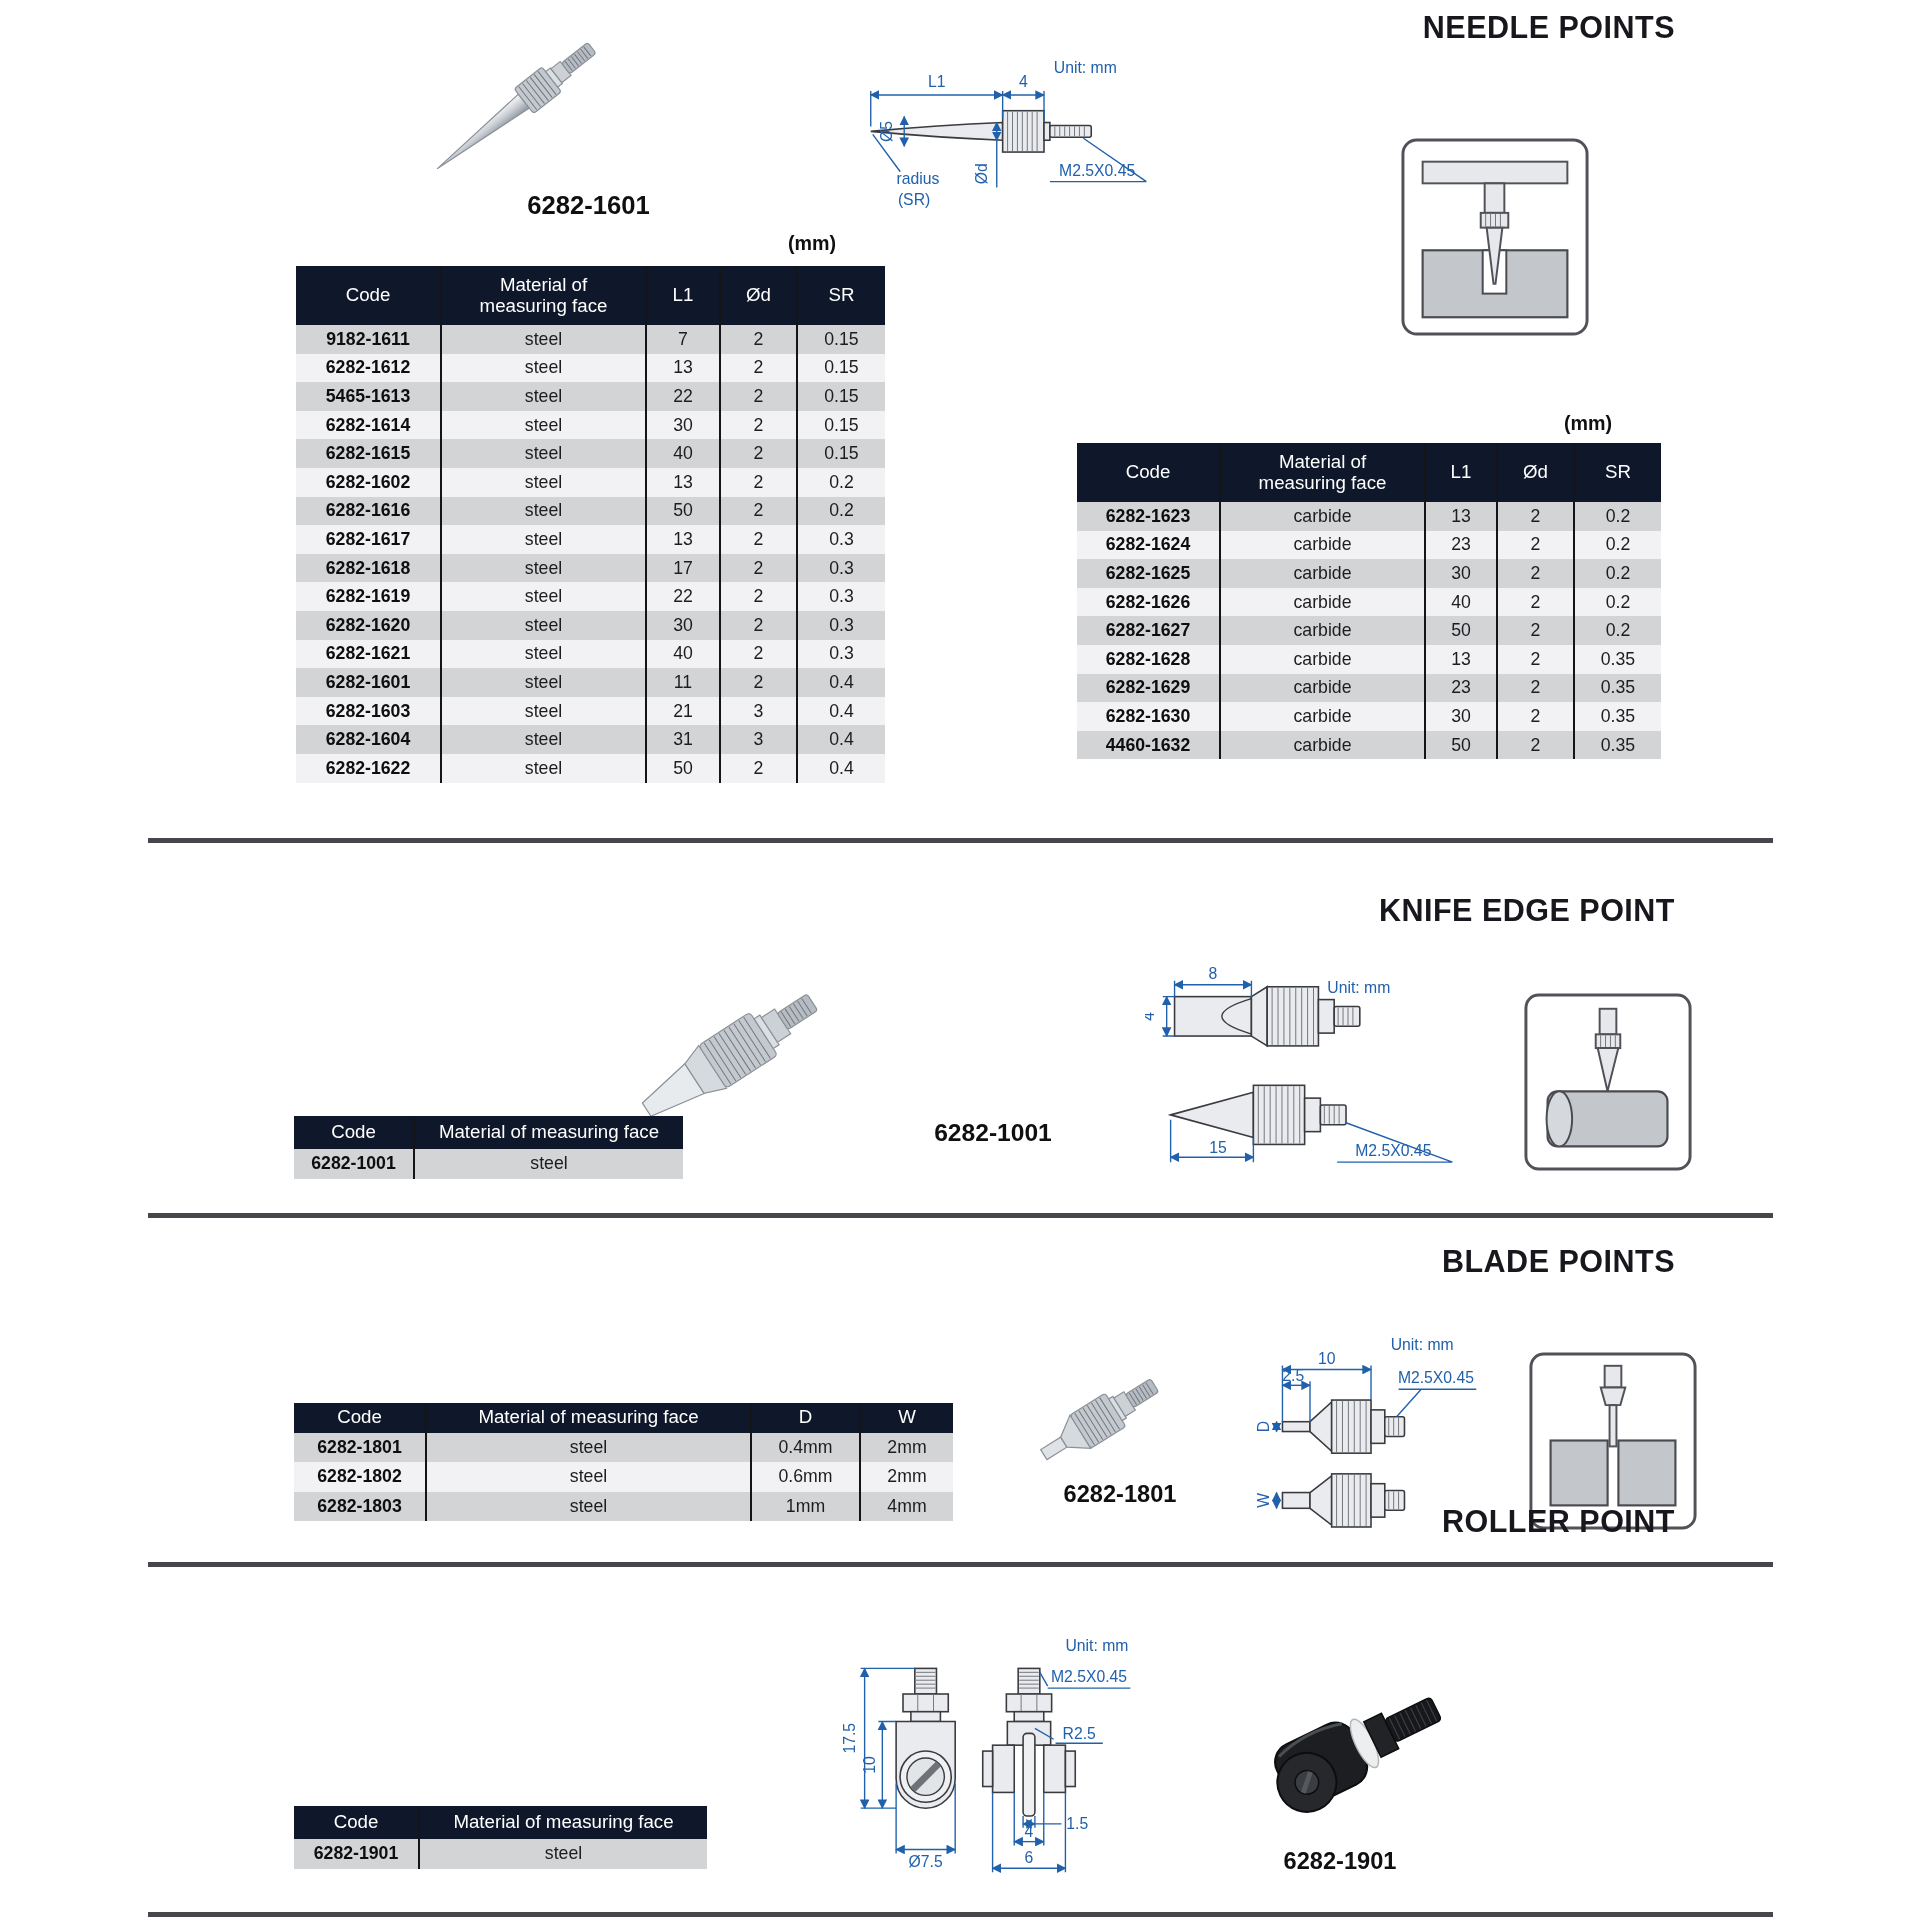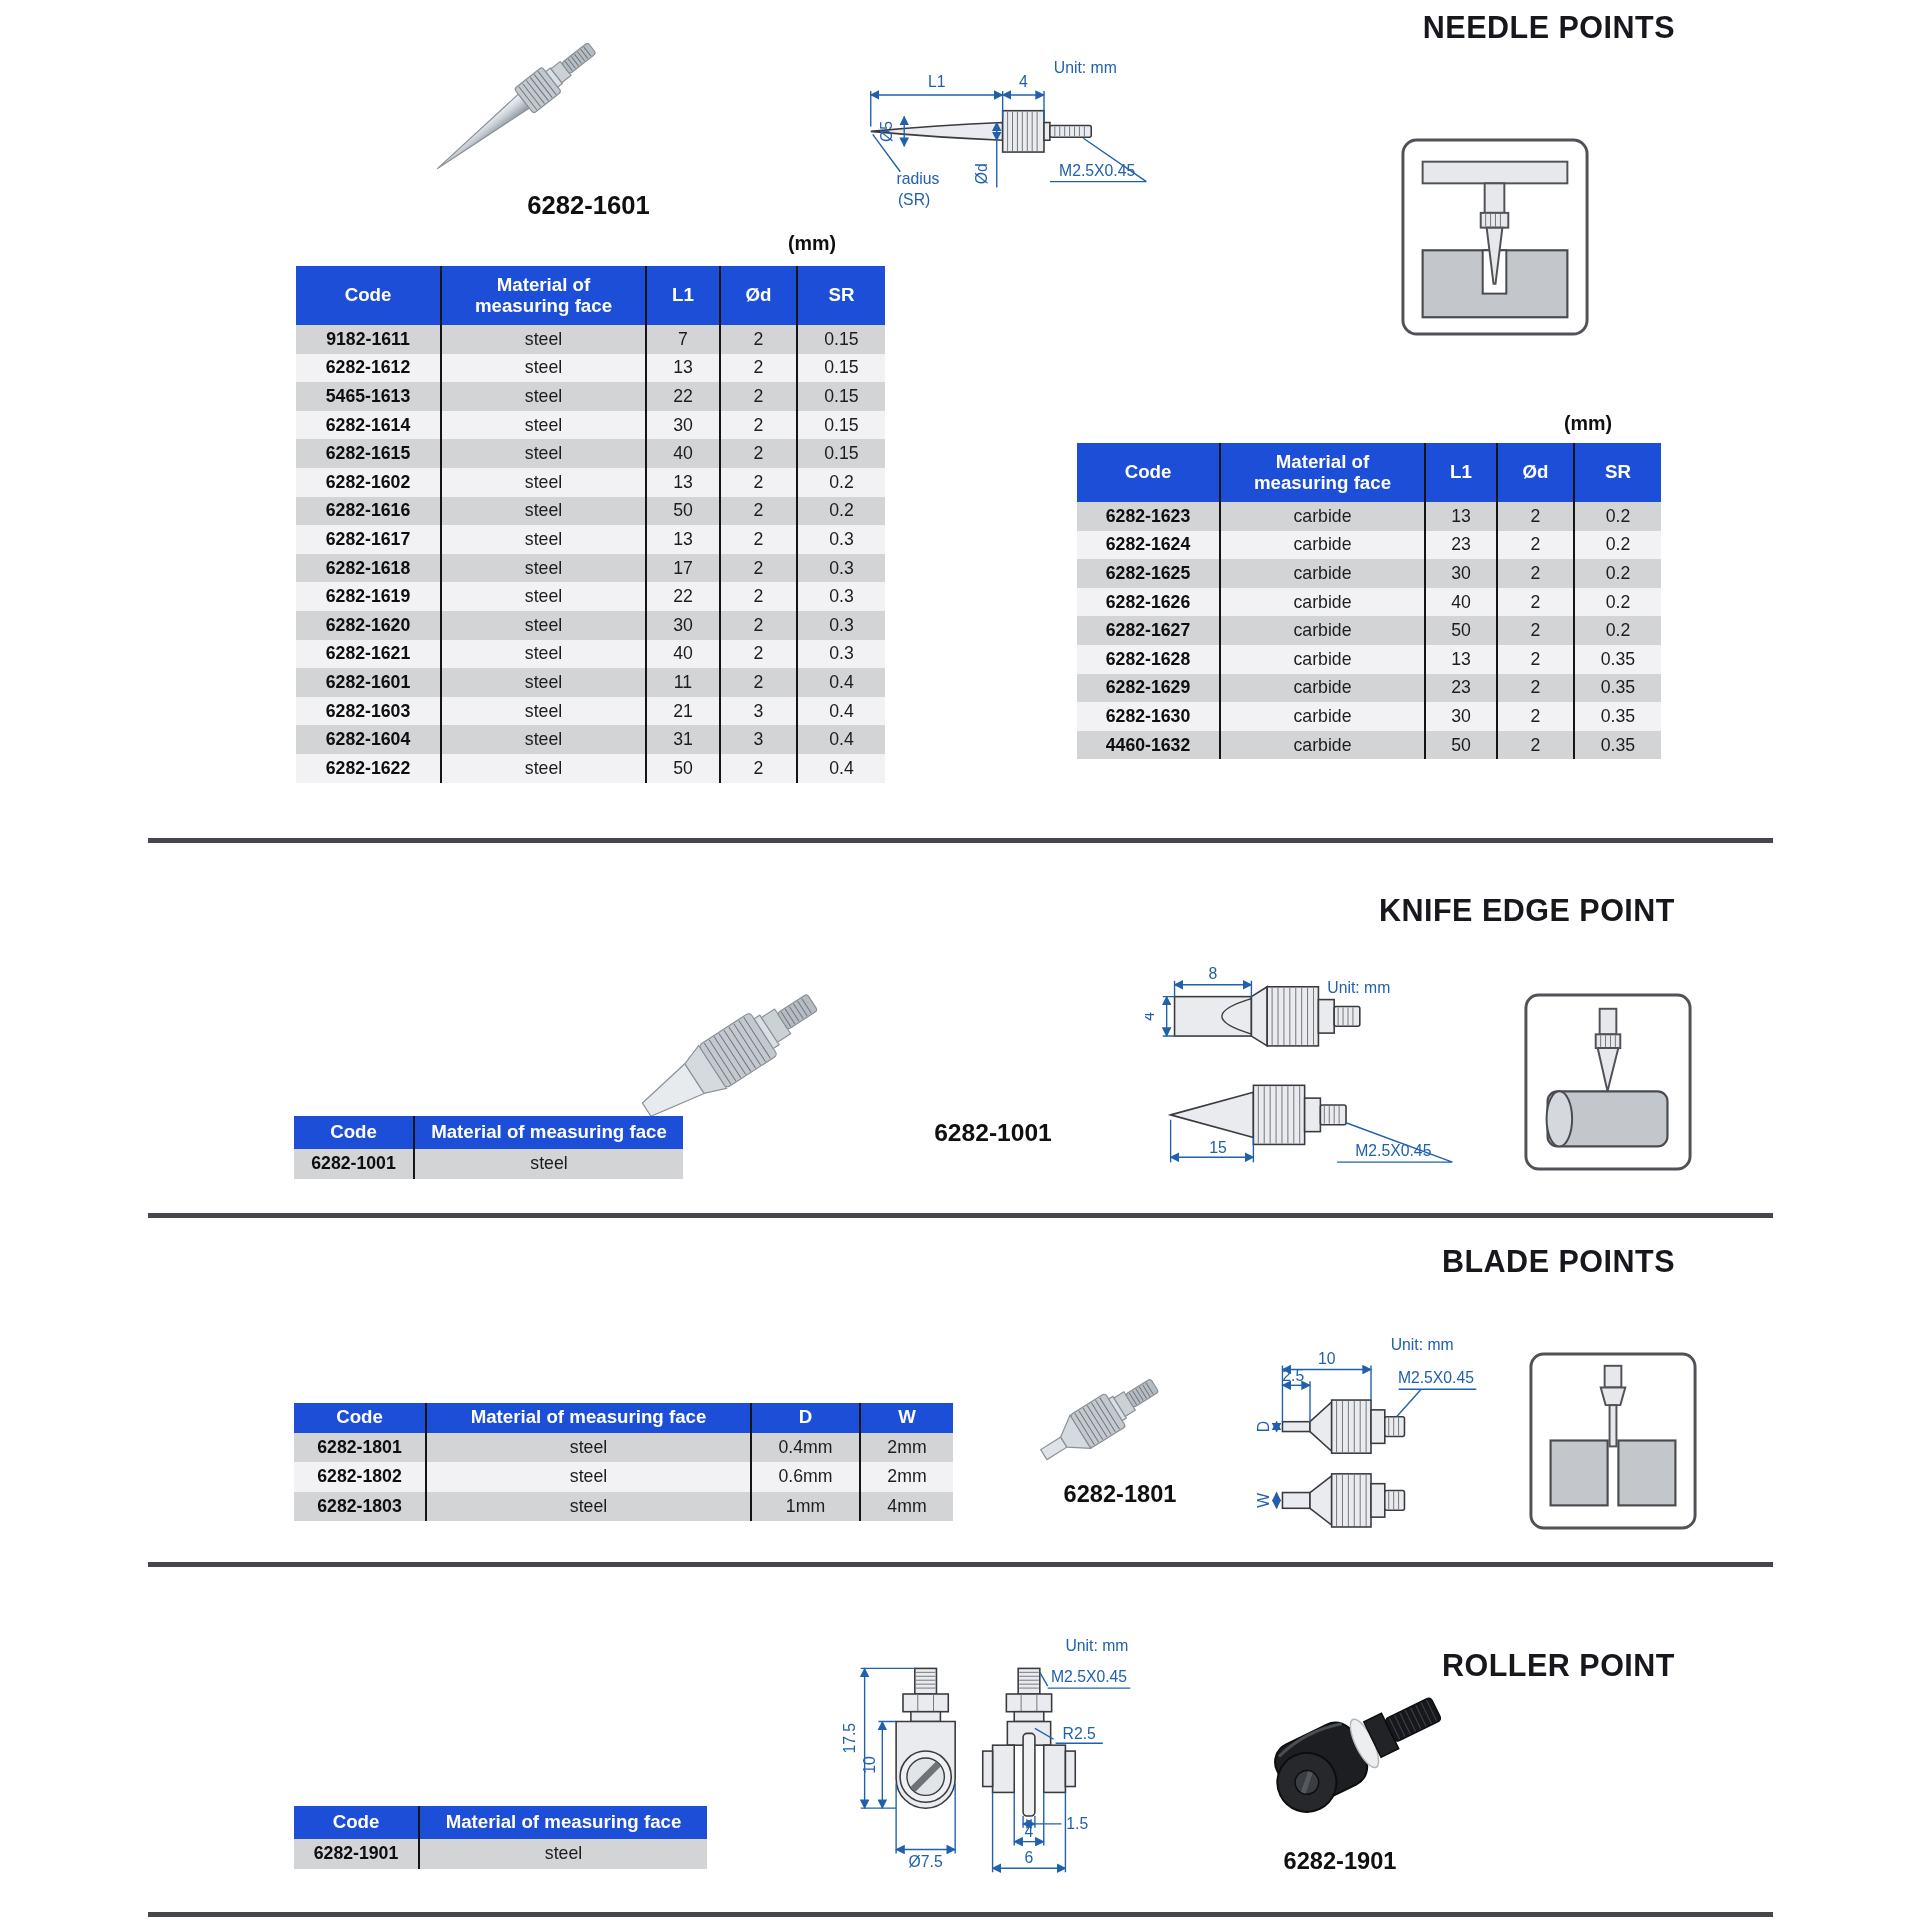--- a/index.html
+++ b/index.html
@@ -3,21 +3,21 @@
 <meta charset="utf-8">
 <style>
   * { margin:0; padding:0; box-sizing:border-box; }
   html,body { background:#fff; }
   body { width:1924px; height:1924px; position:relative; font-family:"Liberation Sans", sans-serif; overflow:hidden; }
   .abs { position:absolute; }
   .sec-title { position:absolute; right:249px; font-size:30.5px; font-weight:bold; color:#17171d; letter-spacing:0.5px; }
   .caption { position:absolute; font-weight:bold; color:#101013; text-align:center; }
   .mm { position:absolute; font-size:19.7px; font-weight:bold; color:#101013; text-align:left; }
   table.spec { border-collapse:collapse; table-layout:fixed; position:absolute; }
-  table.spec th { background:#1d4ed8; color:#fff; font-weight:bold; font-size:18.7px; line-height:1.12; padding:2px 3.9px; }
+  table.spec th { background:#0f172a; color:#fff; font-weight:normal; font-size:18.7px; line-height:1.12; padding:2px 3.9px; }
   table.big th { padding:2px 11.8px; height:59px; }
   table.spec td { font-size:17.7px; color:#1d1d21; padding:0 3.9px; }
   table.spec th, table.spec td { text-align:center; border-left:2px solid #151517; }
   table.spec th:first-child, table.spec td:first-child { border-left:none; }
   table.spec td:first-child { font-weight:bold; color:#0e0e11; }
   table.spec tbody tr:nth-child(odd){ background:#d3d4d6; }
   table.spec tbody tr:nth-child(even){ background:#f2f2f4; }
   table.big td { height:28.6px; }
   table.small th { height:32.5px; }
   table.small td { height:30.5px; }
@@ -490,21 +490,21 @@
   <rect class="pic-frame" x="4" y="4" width="167" height="177" rx="13"></rect>
   <rect class="pic-part" x="79" y="16" width="17" height="22"></rect>
   <path class="pic-part" d="M75,38 L80,56 L95,56 L100,38 Z"></path>
   <rect class="pic-part" x="84" y="56" width="7" height="42" stroke-width="1.8"></rect>
   <rect class="pic-work" x="24" y="92" width="58" height="66"></rect>
   <rect class="pic-work" x="93" y="92" width="58" height="66"></rect>
 </svg>
 
 <div class="divider" style="top:1562px"></div>
 
-<div class="sec-title" style="top:1648px">ROLLER POINT</div>
+<div class="sec-title" style="top:1504px">ROLLER POINT</div>
 
 <svg class="abs" style="left:835px;top:1631px" width="325" height="251" viewBox="0 0 330 255">
   <defs>
     <marker id="aR" viewBox="0 0 10 10" refX="9" refY="5" markerWidth="7" markerHeight="7" orient="auto-start-reverse">
       <path d="M0,0 L10,5 L0,10 Z" fill="#2161ac"></path>
     </marker>
   </defs>
 
   <rect class="shape" x="81" y="38" width="22" height="26"></rect>
   <path class="kn" d="M82,42H102M82,46H102M82,50H102M82,54H102M82,58H102"></path>

